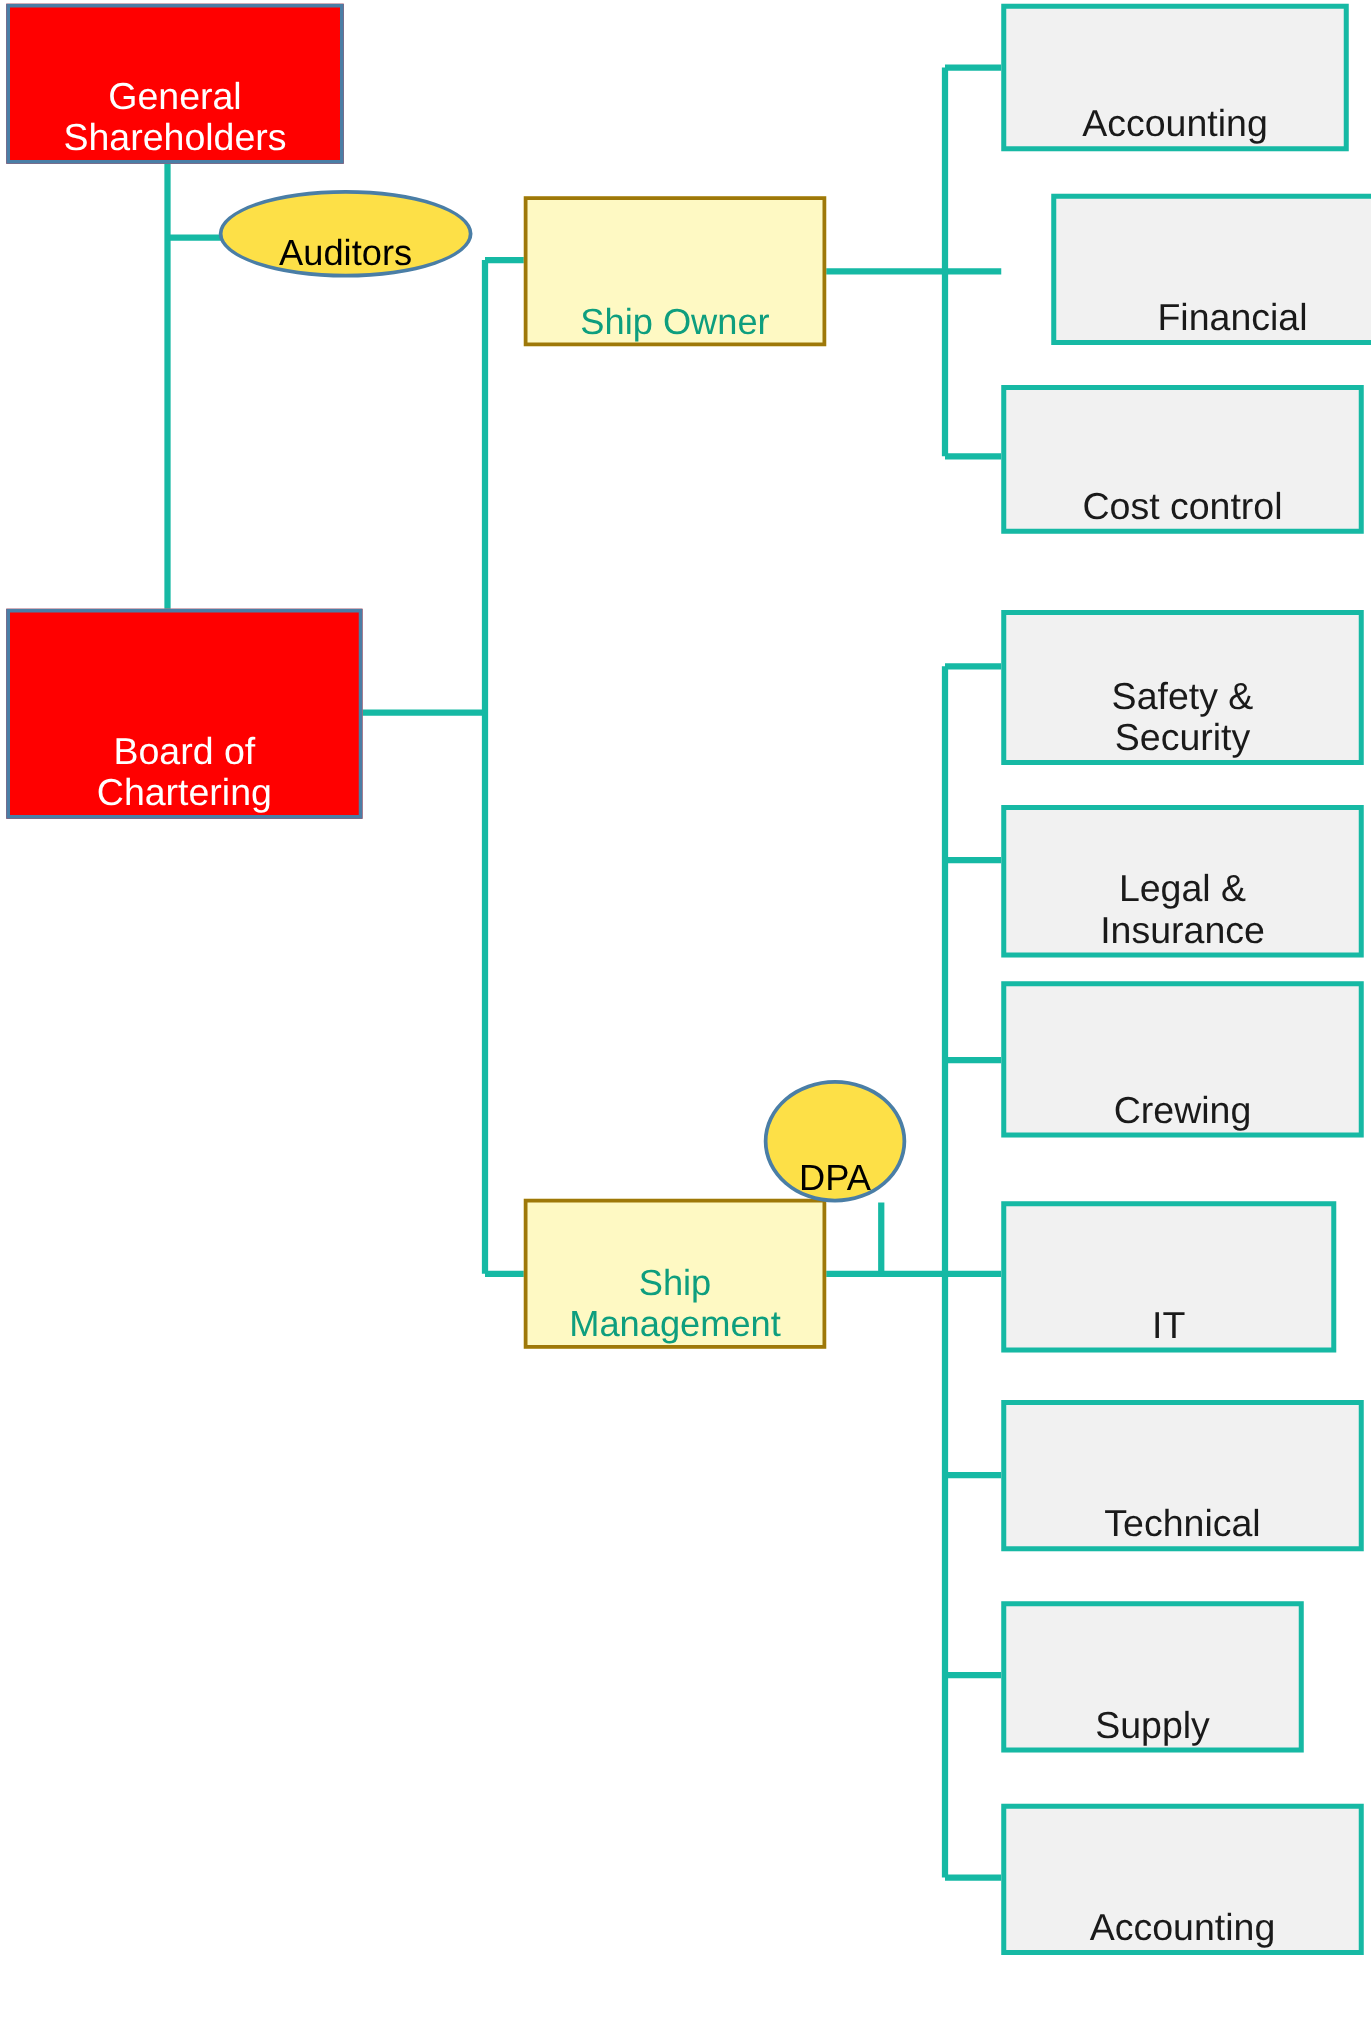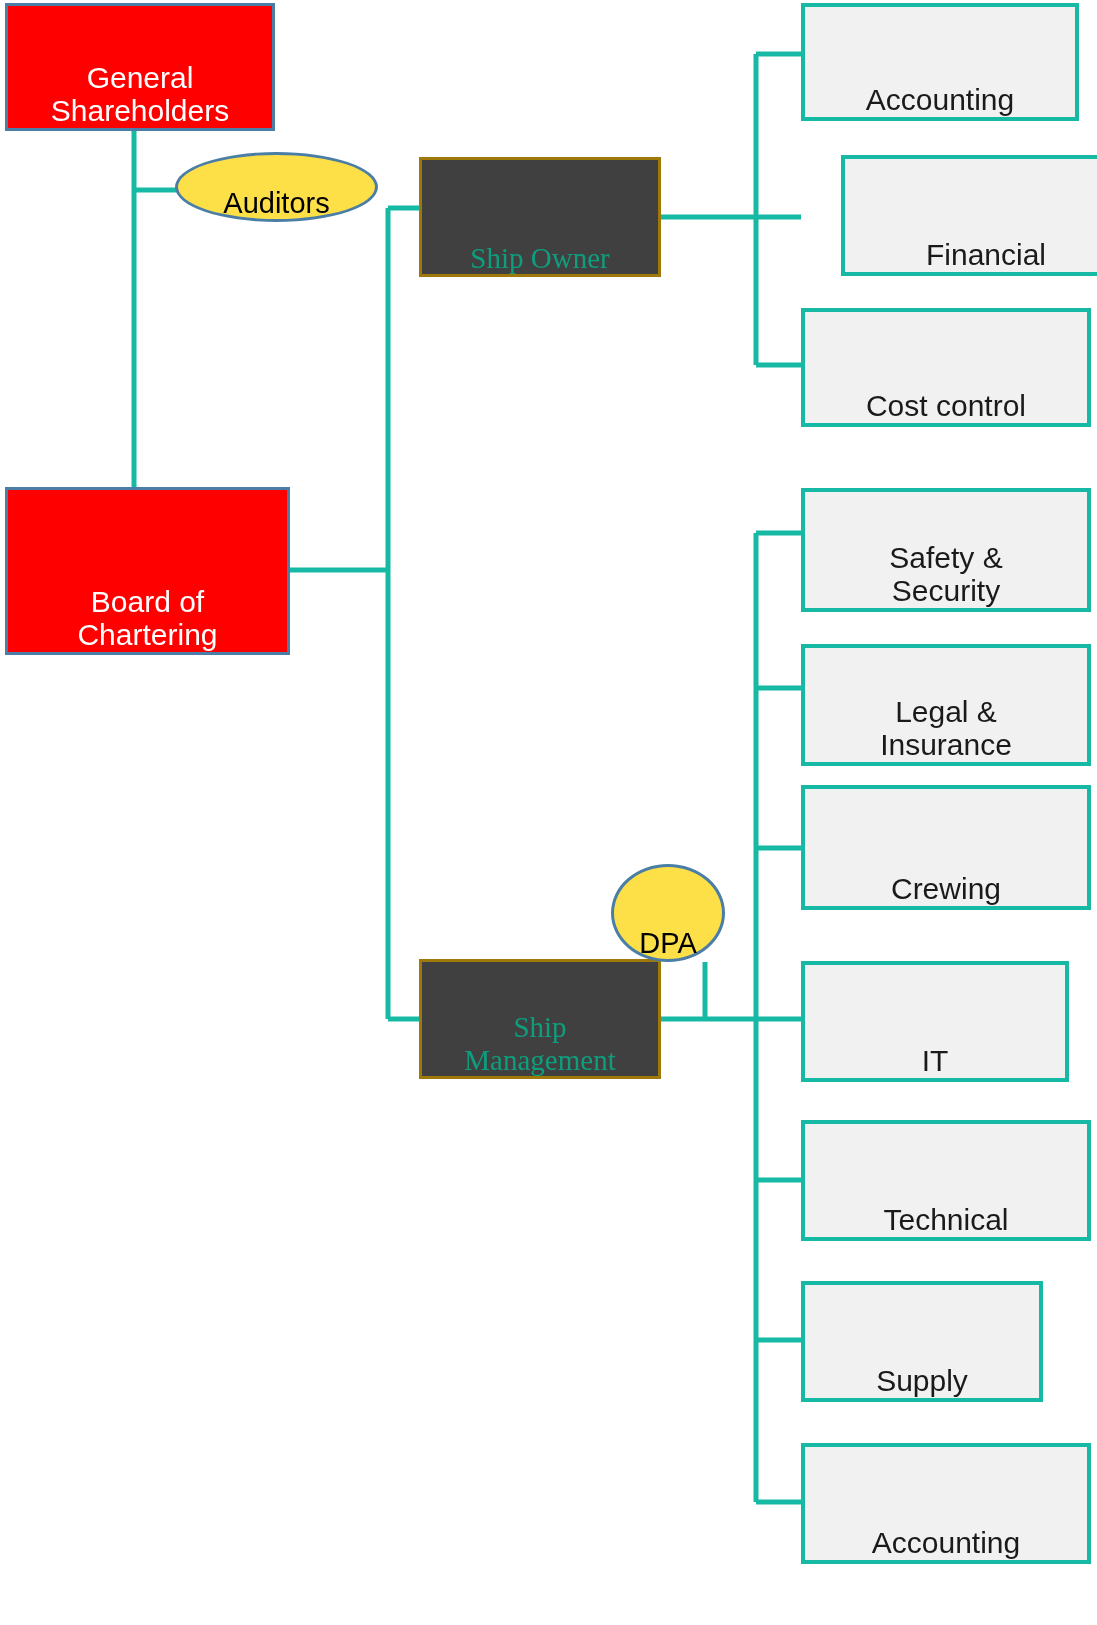--- a/index.html
+++ b/index.html
@@ -37,27 +37,26 @@
   .node-exec {
     background: #FF0000;
     border: 3px solid #4A7EA6;
     color: #FFFFFF;
     font-size: 30px;
     font-weight: 400;
     z-index: 3;
   }
   
   .node-mid {
-    background: #404040;
+    background: #fef9c3;
     border: 3px solid #9E7808;
     color: #0E9E7E;
     font-size: 29px;
     font-weight: 400;
     z-index: 3;
-    font-family: Liberation Serif, serif;
   }
   .node-mid .node-text {
     width: 330px;
   }
   
   .node-dept {
     background: #F1F1F1;
     border: 4px solid #16B9A4;
     color: #1A1A1A;
     font-size: 30px;

